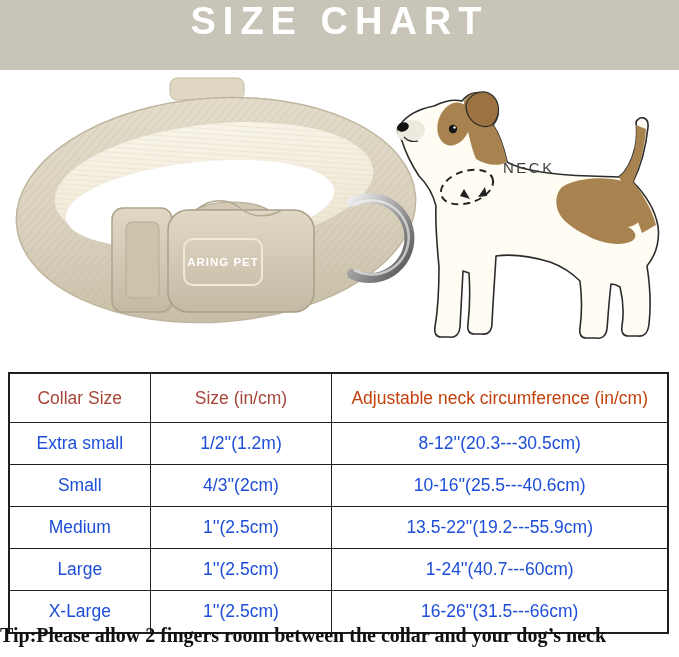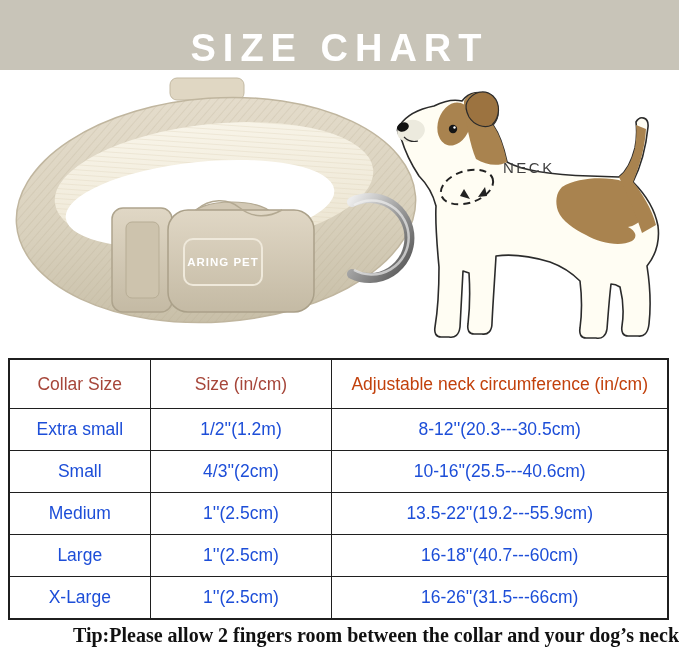--- a/index.html
+++ b/index.html
@@ -2,43 +2,43 @@
 <html><head>
 <meta charset="utf-8">
 <style>
   html,body{margin:0;padding:0;background:#ffffff;}
   .page{
     position:relative;width:679px;height:657px;overflow:hidden;
     background:#ffffff;font-family:"Liberation Sans",sans-serif;
   }
   .banner{
     position:absolute;left:0;top:0;width:679px;height:70px;
-    display:flex;align-items:flex-end;justify-content:center;
+    display:flex;align-items:flex-start;justify-content:center;
   }
   .banner-title{
     color:#ffffff;font-size:38px;font-weight:800;letter-spacing:7px;
     font-family:"Liberation Sans",sans-serif;
   }
   .hero{position:absolute;left:0;top:70px;width:679px;height:285px;}
   .collar-svg{position:absolute;left:0;top:0;width:430px;height:265px;}
   .dog-svg{position:absolute;left:390px;top:5px;width:285px;height:270px;}
   .size-table{
-    position:absolute;left:8px;top:358px;width:661px;
+    position:absolute;left:8px;top:372px;width:661px;
     border-collapse:collapse;table-layout:fixed;
     font-family:"Liberation Sans",sans-serif;
   }
   .size-table{border:2px solid #1f1f1f;}
   .size-table th,.size-table td{
     border:1.5px solid #1f1f1f;text-align:center;vertical-align:middle;
     font-weight:400;
   }
   .size-table th{height:46px;font-size:17.5px;}
   .size-table td{height:39px;font-size:17.5px;color:#1d4ed8;}
   .tip{
-    position:absolute;left:0;top:624px;width:679px;text-align:right;
+    position:absolute;left:0;top:624px;width:679px;text-align:left;
     font-family:"Liberation Serif",serif;font-weight:700;
     font-size:20px;color:#111111;
   }
 </style>
 </head>
 <body>
 
 <div class="page">
 
   <div class="banner" style="background: rgb(200, 196, 184);">
@@ -177,21 +177,21 @@
           <td>10-16''(25.5---40.6cm)</td>
         </tr>
         <tr>
           <td>Medium</td>
           <td>1''(2.5cm)</td>
           <td>13.5-22''(19.2---55.9cm)</td>
         </tr>
         <tr>
           <td>Large</td>
           <td>1''(2.5cm)</td>
-          <td>16-18''(40.7---60cm)</td>
+          <td>1-24''(40.7---60cm)</td>
         </tr>
         <tr>
           <td>X-Large</td>
           <td>1''(2.5cm)</td>
           <td>16-26''(31.5---66cm)</td>
         </tr>
       </tbody>
   </table>
 
   <div class="tip">Tip:Please allow 2 fingers room between the collar and your dog’s neck</div>

